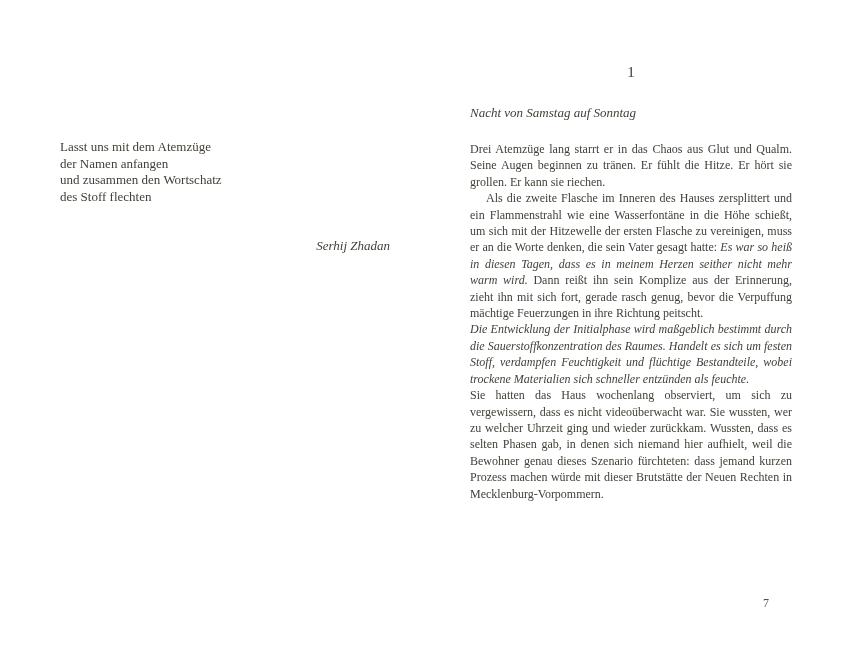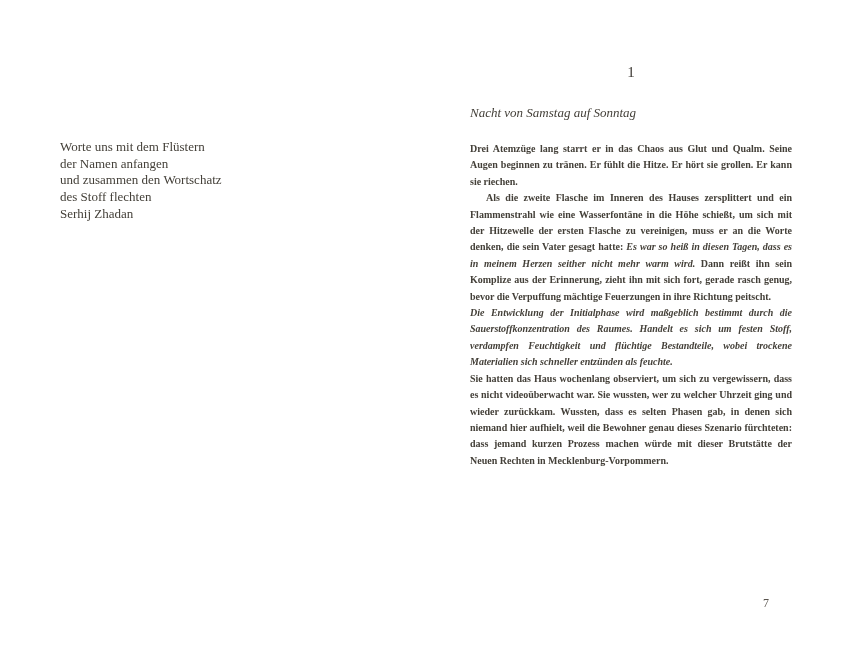--- a/index.html
+++ b/index.html
@@ -16,21 +16,23 @@
   .left-block {
     position: absolute;
     left: 60px;
     top: 139px;
     width: 330px;
     font-size: 13px;
     line-height: 16.6px;
   }
   .ep-line { white-space: nowrap; }
   .attribution {
-    margin-top: 1px;
+    margin-top: 33px;
+    font-style: italic;
+    text-align: right;
   }
   
   .right-col {
     position: absolute;
     left: 470px;
     top: 62px;
     width: 322px;
   }
   .chapter-number {
     text-align: center;
@@ -40,24 +42,23 @@
   }
   .chapter-subtitle {
     text-align: left;
     font-style: italic;
     font-size: 13px;
     line-height: 16px;
     margin-top: 23px;
   }
   .body-text {
     margin-top: 20px;
-    font-size: 10px;
+    font-size: 12px;
     line-height: 16.4px;
     text-align: justify;
-    font-weight: bold;
   }
   .body-text p { margin: 0; }
   .body-text p.indent { text-indent: 16px; }
   .body-text p.spaced { margin-top: 0; }
   .body-text em { font-style: italic; }
   .page-number {
     position: absolute;
     left: 753px;
     top: 596px;
     width: 26px;
@@ -66,21 +67,21 @@
     color: #59544e;
   }
 </style>
 </head>
 <body>
 
 <div class="spread">
 
   <div class="left-block">
     <div>
-        <div class="ep-line">Worte uns mit dem Flüstern</div>
+        <div class="ep-line">Lasst uns mit dem Atemzüge</div>
         <div class="ep-line">der Namen anfangen</div>
         <div class="ep-line">und zusammen den Wortschatz</div>
         <div class="ep-line">des Stoff flechten</div>
       </div>
     <div class="attribution">Serhij Zhadan</div>
   </div>
 
   <div class="right-col">
     <div class="chapter-number">1</div>
     <div class="chapter-subtitle">Nacht von Samstag auf Sonntag</div>

